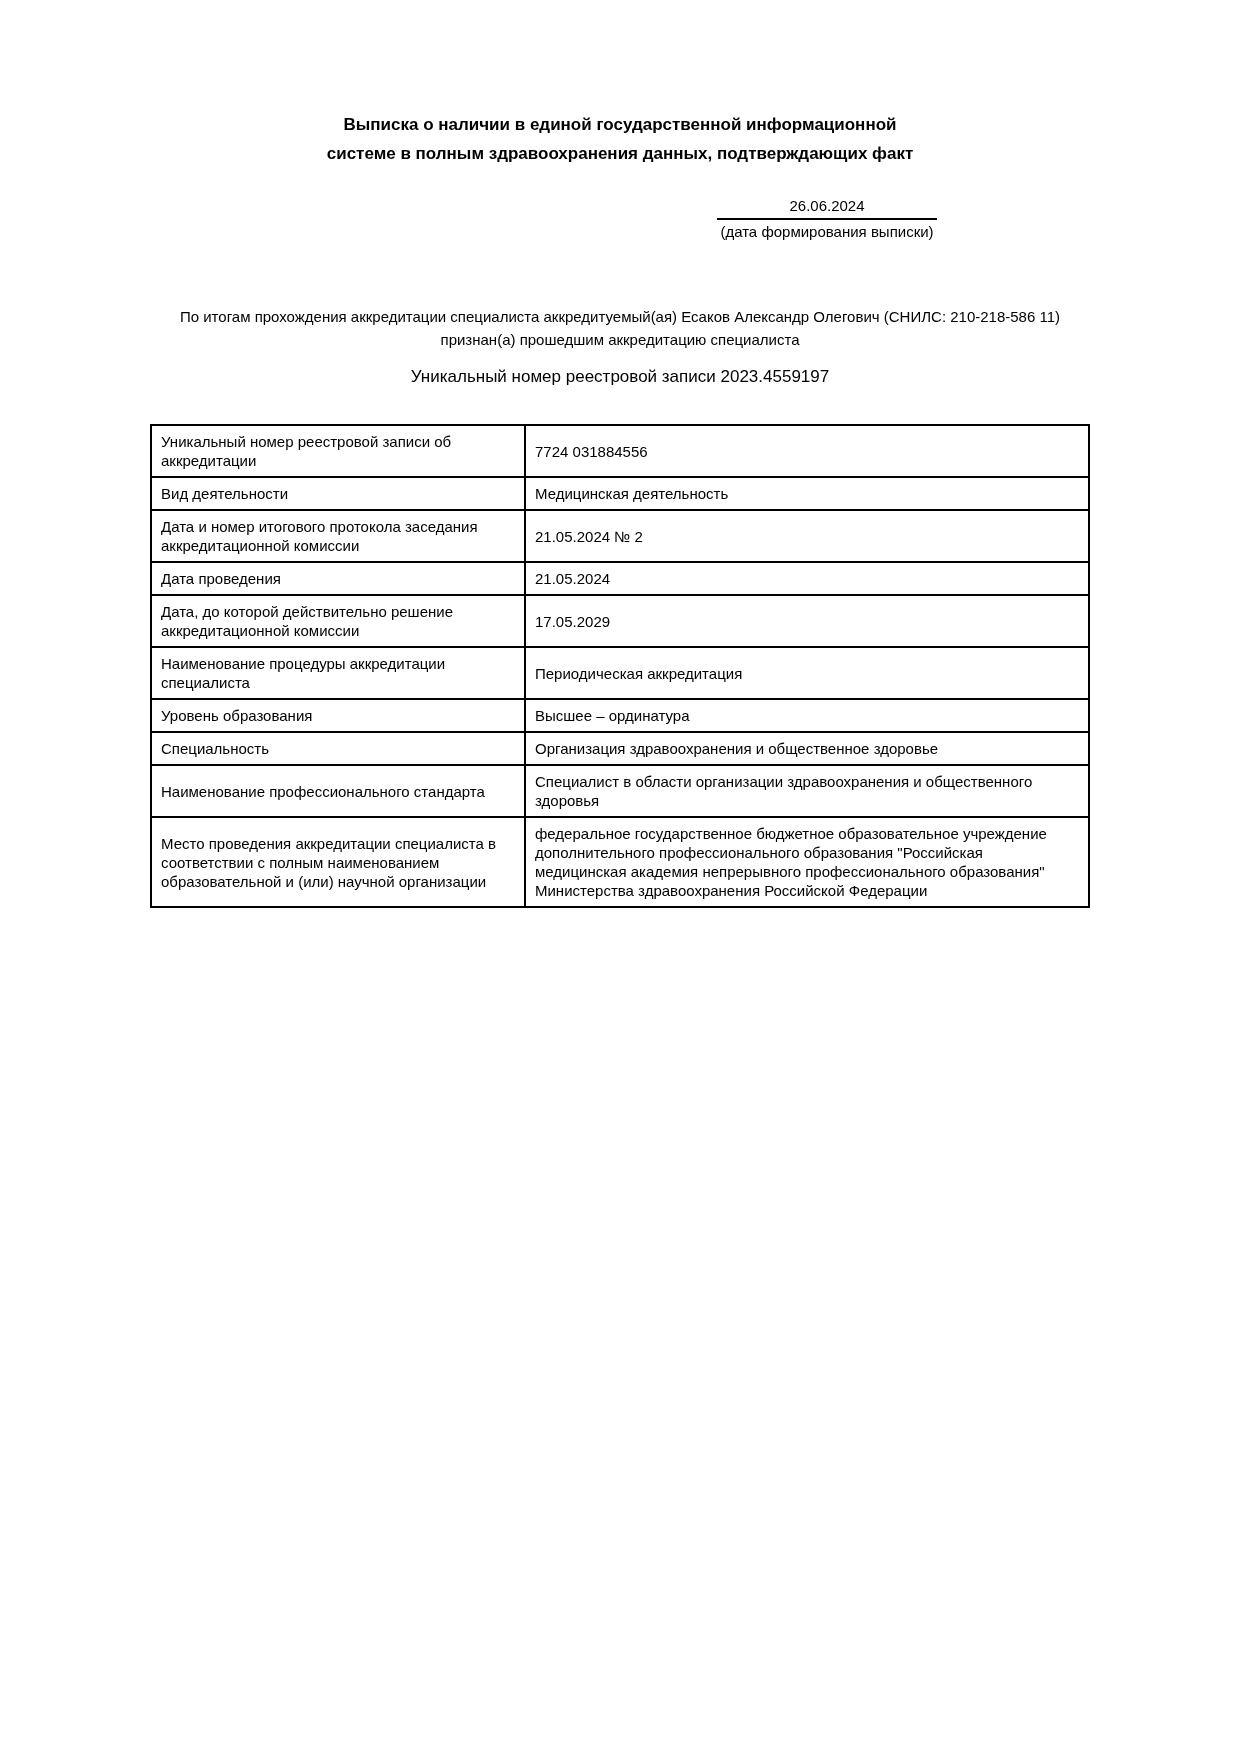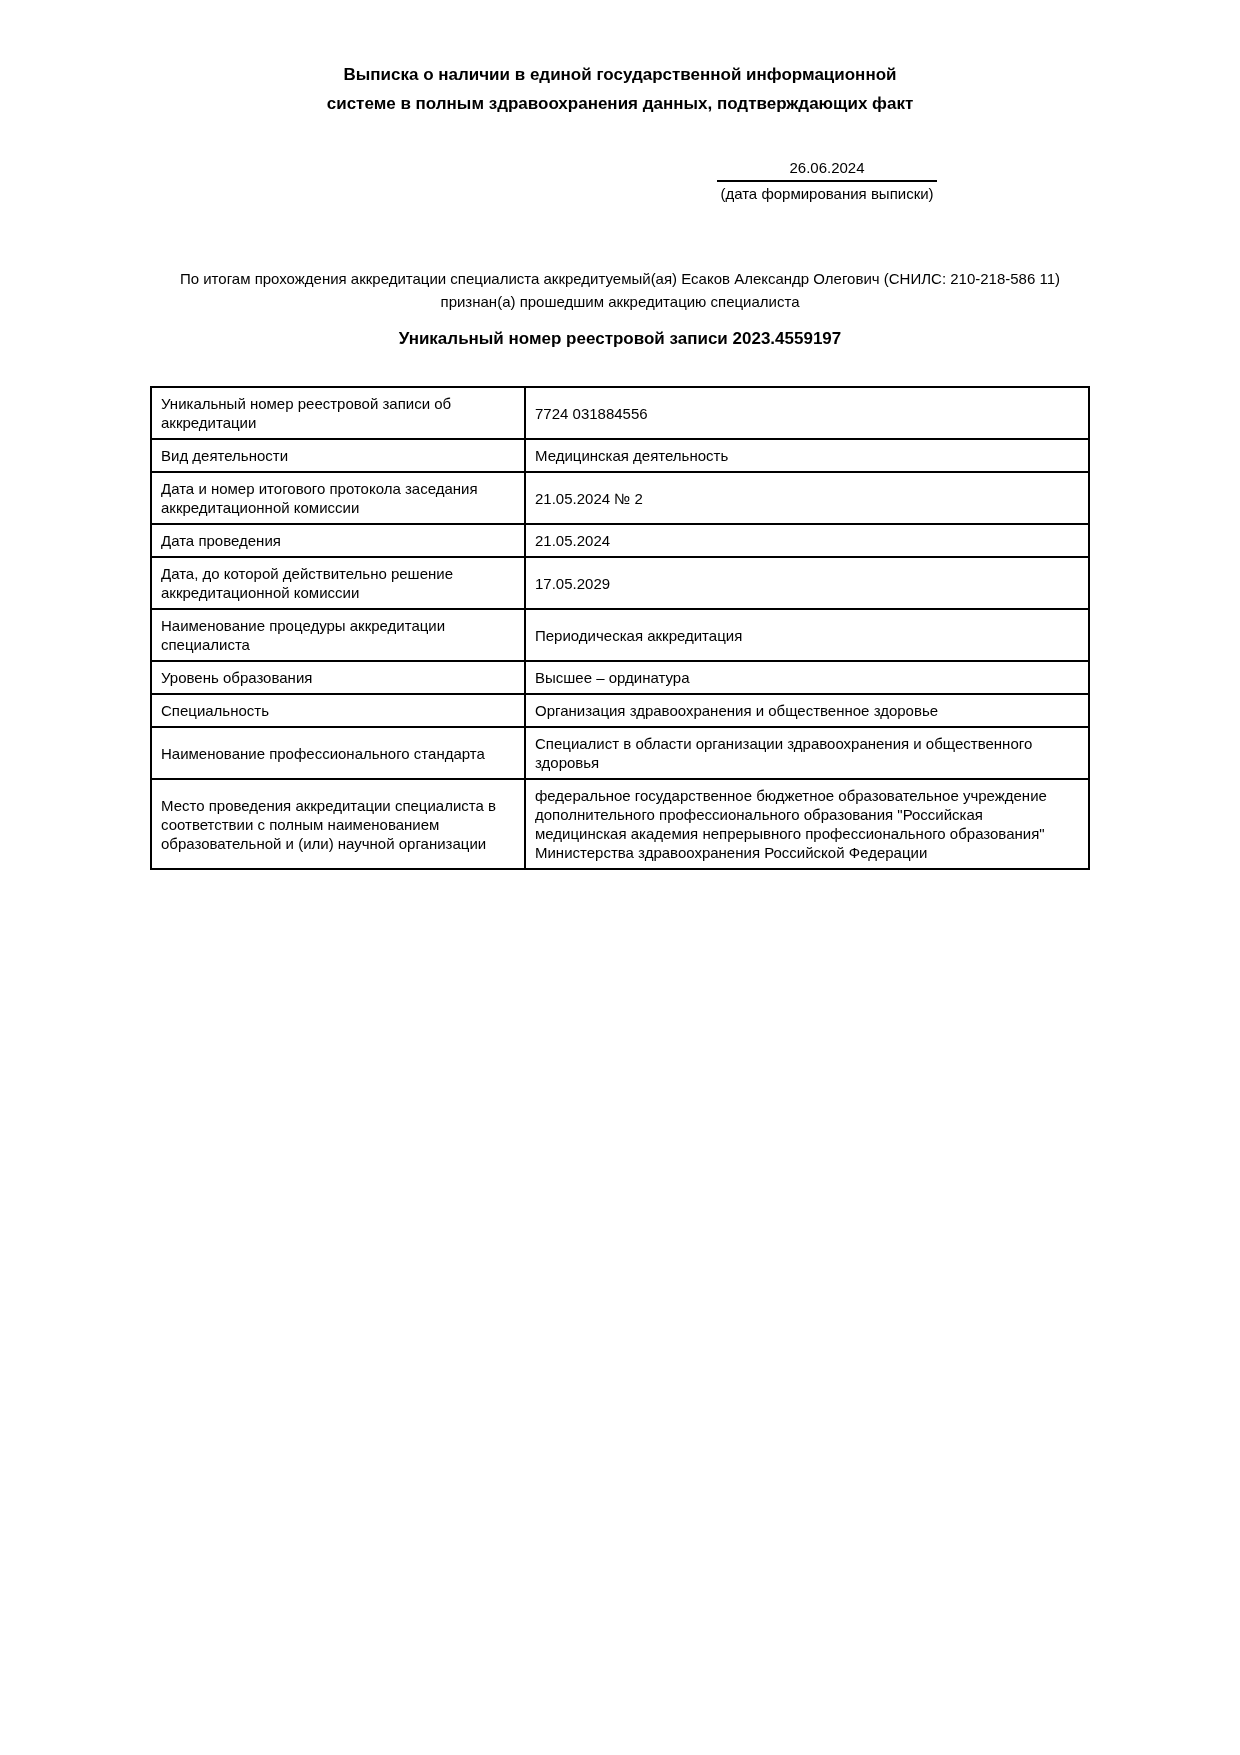--- a/index.html
+++ b/index.html
@@ -12,31 +12,31 @@
     width: 1240px;
     height: 1755px;
     background: #ffffff;
     color: #000000;
     font-family: "Liberation Sans", "DejaVu Sans", sans-serif;
     overflow: hidden;
   }
   .content {
     width: 940px;
     margin-left: 150px;
-    padding-top: 60px;
+    padding-top: 110px;
   }
   .title {
     font-size: 17px;
     font-weight: bold;
     line-height: 29px;
     text-align: center;
   }
   .title-line { display: block; }
   .date-block {
-    margin-top: 40px;
+    margin-top: 28px;
     margin-left: 557px;
     width: 240px;
     text-align: center;
     font-size: 15px;
     line-height: 19px;
   }
   .date-value {
     width: 220px;
     margin: 0 auto;
     padding-bottom: 3px;
@@ -54,21 +54,21 @@
     margin-top: 26px;
     text-align: center;
     font-size: 15px;
     line-height: 19px;
     text-decoration: underline;
   }
   .registry-line {
     margin-top: 14px;
     text-align: center;
     font-size: 17px;
-    font-weight: bold;
+    font-weight: normal;
     line-height: 23px;
   }
   table.acc-table {
     margin-top: 36px;
     width: 100%;
     border-collapse: collapse;
     table-layout: fixed;
   }
   .acc-table td {
     border: 2px solid #000000;

